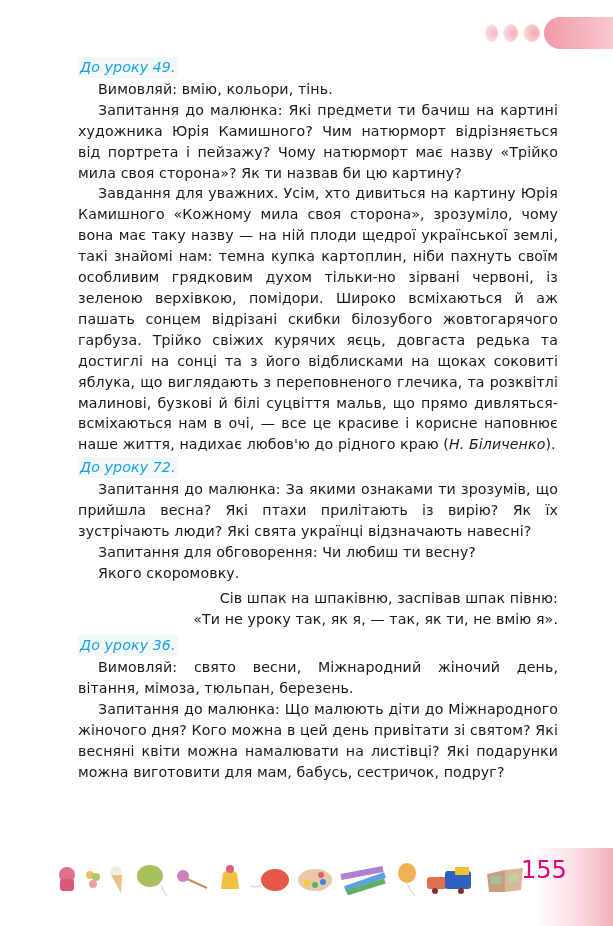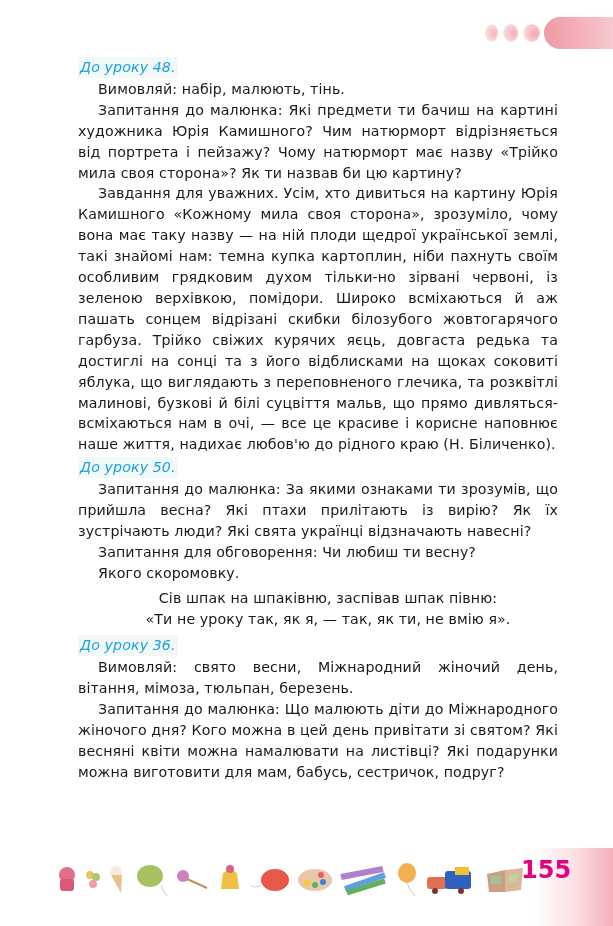--- a/index.html
+++ b/index.html
@@ -20,55 +20,55 @@
     .content {
       position: absolute; left: 78px; top: 55px; width: 480px;
       font-size: 14.2px; line-height: 20.9px; letter-spacing: 0.1px;
     }
     .lesson {
       display: inline-block; color: #1aa3e0; font-style: italic;
       background: #f2f8f6; padding: 0 2px; margin: 2px 0 1px 0;
     }
     p { margin: 0; text-align: justify; text-indent: 20px; }
     b { font-weight: normal; }
-    .it { }
-    .poem { margin: 4px 0 4px 20px; text-indent: 0; text-align: center; }
+    .it { font-style: italic; }
+    .poem { margin: 4px 0 4px 20px; text-indent: 0; text-align: right; }
     .footer-strip { position: absolute; left: 55px; top: 862px; display: flex; align-items: center; gap: 6px; }
     .pic { display: inline-block; }
     .pagebox {
       position: absolute; left: 535px; top: 848px; width: 78px; height: 78px;
       background: linear-gradient(to right, #ffffff 0%, #fbe0e4 50%, #f2b0ba 100%);
     }
     .pagenum {
       position: absolute; left: 521px; top: 856px;
-      font-family: "DejaVu Sans", sans-serif; font-weight: bold; font-size: 24px;
+      font-family: "DejaVu Sans", sans-serif; font-weight: normal; font-size: 24px;
       color: #e5007e;
     }
   </style>
 </head>
 <body>
 
 <div class="dots">
   <div class="dot d1"></div>
   <div class="dot d2"></div>
   <div class="dot d3"></div>
   <div class="tab-pill"></div>
 </div>
 
 <div class="content">
 
   <div>
-    <span class="lesson">До уроку 48.</span>
-    <p><b>Вимовляй:</b><span> набір, малюють, тінь.</span></p>
+    <span class="lesson">До уроку 49.</span>
+    <p><b>Вимовляй:</b><span> вмію, кольори, тінь.</span></p>
     <p><b>Запитання до малюнка:</b><span> Які предмети ти бачиш на картині художника Юрія Камишного? Чим натюрморт відрізняється від портрета і пейзажу? Чому натюрморт має назву «Трійко мила своя сторона»? Як ти назвав би цю картину?</span></p>
     <p><b>Завдання для уважних.</b><span> Усім, хто дивиться на картину Юрія Камишного «Кожному мила своя сторона», зрозуміло, чому вона має таку назву — на ній плоди щедрої української землі, такі знайомі нам: темна купка картоплин, ніби пахнуть своїм особливим грядковим духом тільки-но зірвані червоні, із зеленою верхівкою, помідори. Широко всміхаються й аж пашать сонцем відрізані скибки білозубого жовтогарячого гарбуза. Трійко свіжих курячих яєць, довгаста редька та достиглі на сонці та з його відблисками на щоках соковиті яблука, що виглядають з переповненого глечика, та розквітлі малинові, бузкові й білі суцвіття мальв, що прямо дивляться-всміхаються нам в очі, — все це красиве і корисне наповнює наше життя, надихає любов'ю до рідного краю (</span><span class="it">Н. Біличенко</span><span>).</span></p>
   </div>
 
   <div>
-    <span class="lesson">До уроку 50.</span>
+    <span class="lesson">До уроку 72.</span>
     <p><b>Запитання до малюнка:</b><span> За якими ознаками ти зрозумів, що прийшла весна? Які птахи прилітають із вирію? Як їх зустрічають люди? Які свята українці відзначають навесні?</span></p>
     <p><b>Запитання для обговорення:</b><span> Чи любиш ти весну?</span></p>
     <p><b>Якого скоромовку.</b></p>
     <div class="poem">
       <div>Сів шпак на шпаківню, заспівав шпак півню:</div>
       <div>«Ти не уроку так, як я, — так, як ти, не вмію я».</div>
     </div>
   </div>
 
   <div>

